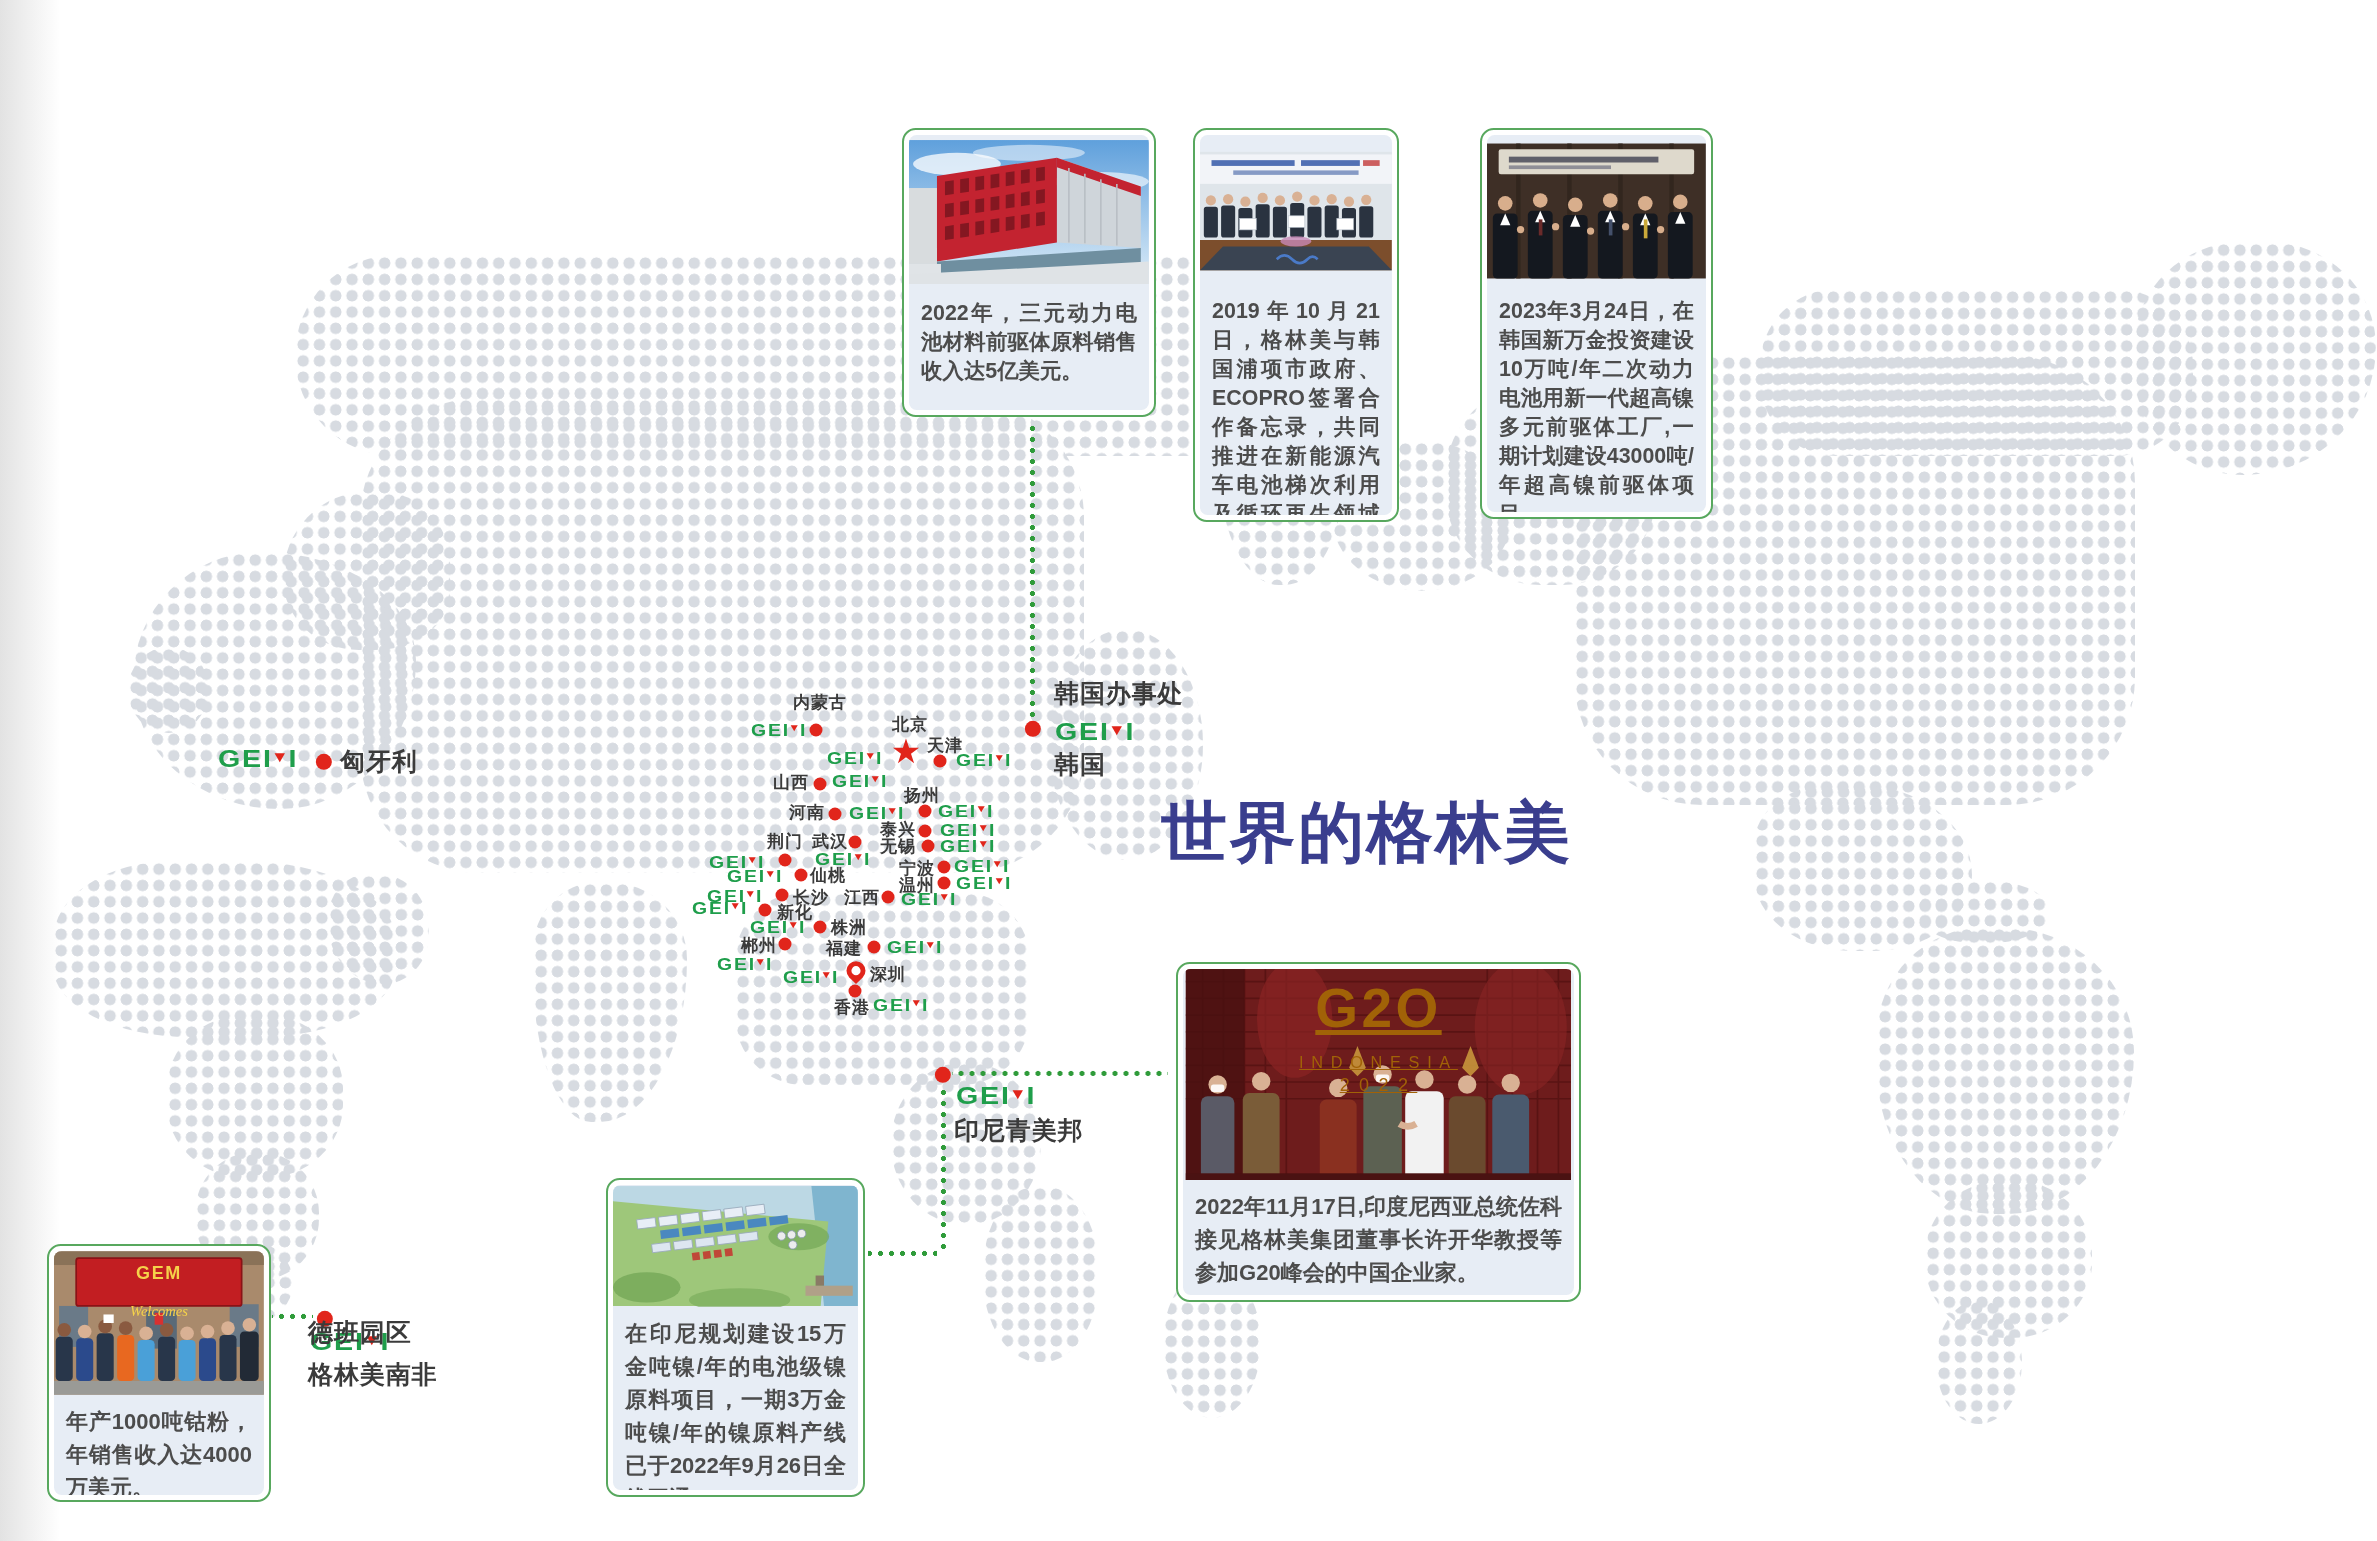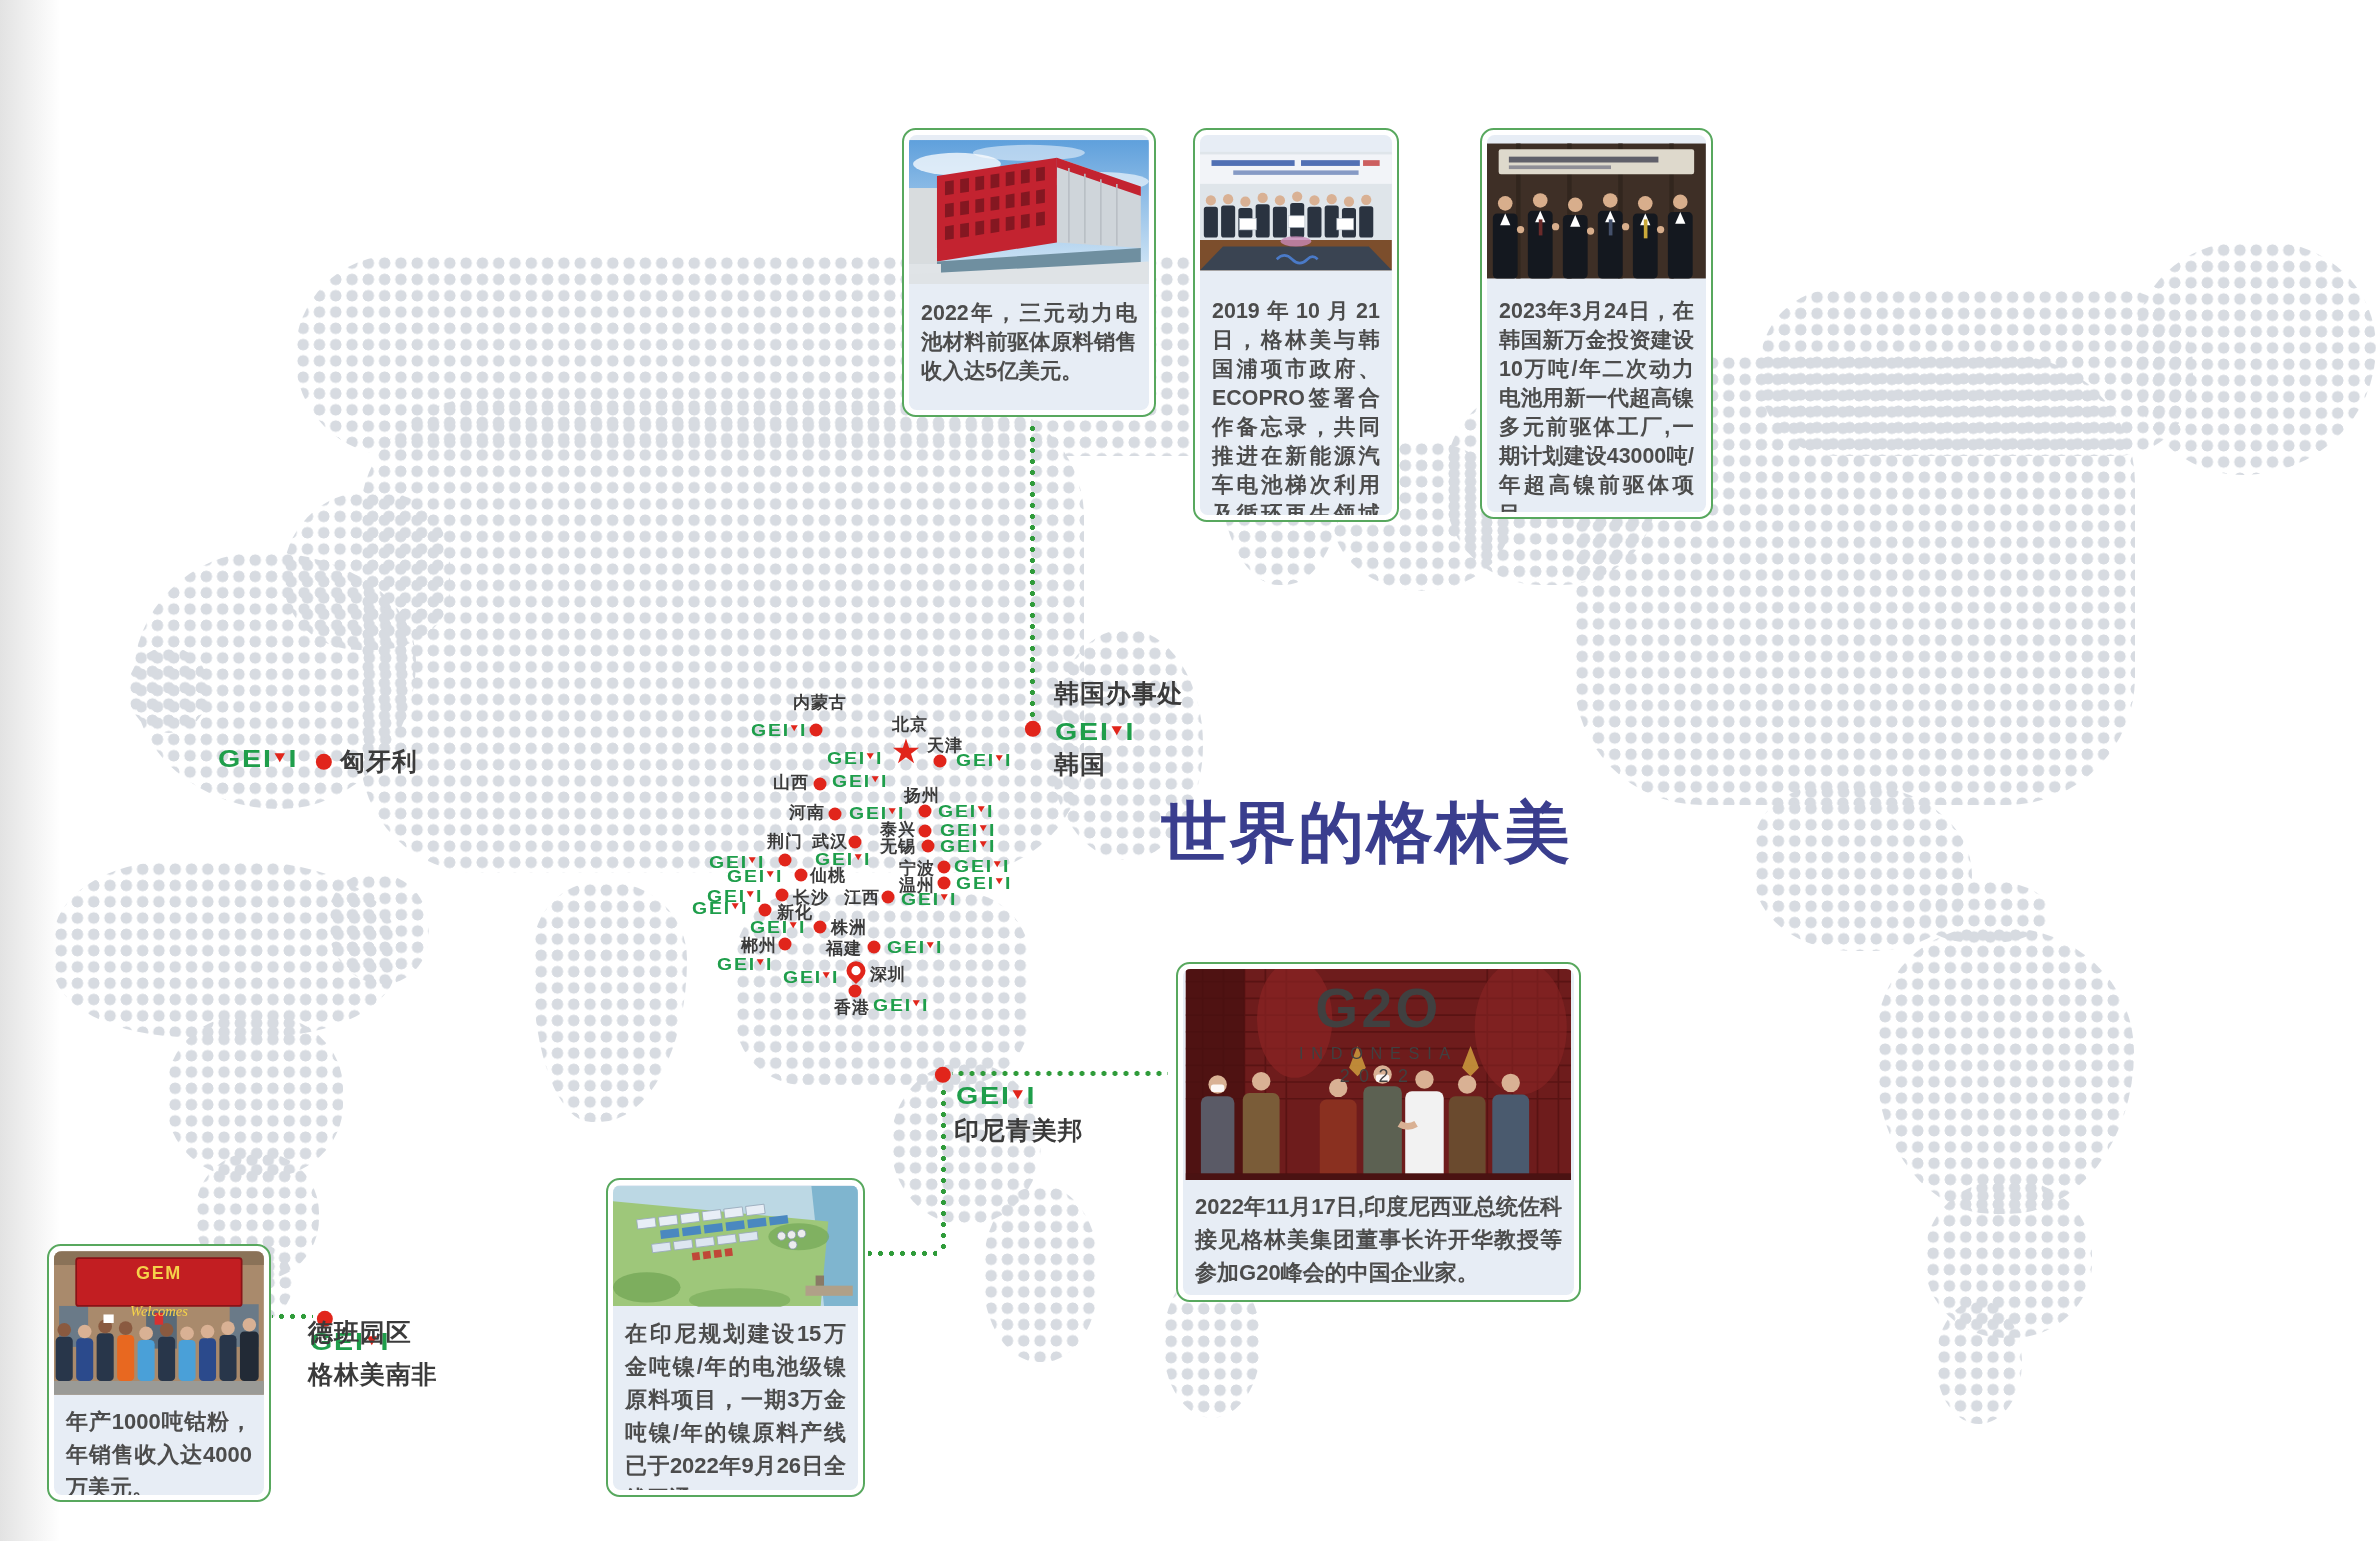--- a/index.html
+++ b/index.html
@@ -36,23 +36,23 @@
       color:#3a3e8e;letter-spacing:2.6px;line-height:1;white-space:nowrap;}
   
   .card{position:absolute;background:#fff;border:2.6px solid #58a85e;border-radius:13.7px;
         padding:5.1px;box-sizing:border-box;display:flex;flex-direction:column;}
   .card .inner{flex:1;display:flex;flex-direction:column;background:#e7edf5;border-radius:7.7px;overflow:hidden;}
   .card .photo{width:100%;display:block;flex:0 0 auto;}
   .card .caption{flex:1;padding:10.3px 12px;font-weight:700;color:#4c4c4c;text-align:justify;}
   .cap-sm{font-size:21.4px;line-height:29px;}
   .cap-md{font-size:22px;line-height:33px;border-radius:26px;}
   .g20wrap{position:relative;}
-  .g20text{position:absolute;left:0;top:12px;width:100%;text-align:center;color:#404040;pointer-events:none;}
+  .g20text{position:absolute;left:0;top:12px;width:100%;text-align:center;color:#a16207;pointer-events:none;text-decoration:underline;}
   .g20text .l1{display:block;font-size:55px;font-weight:700;letter-spacing:3.4px;line-height:1;}
-  .g20text .l2{display:block;font-size:16.3px;font-weight:400;letter-spacing:7.7px;margin-top:8px;}
+  .g20text .l2{display:block;font-size:16.3px;font-weight:400;letter-spacing:7.7px;margin-top:17px;}
   .g20text .l3{display:block;font-size:18px;font-weight:400;letter-spacing:9.4px;margin-top:3.4px;}
   .sa-banner-text{position:absolute;left:0;top:0;width:100%;text-align:center;color:#f5d24a;pointer-events:none;}
   .sa-banner-text .b1{display:block;font-size:18px;font-weight:800;margin-top:12px;letter-spacing:1.7px;}
   .sa-banner-text .b2{display:block;font-family:"Liberation Serif","DejaVu Serif",serif;
       font-style:italic;font-size:14.6px;margin-top:19px;}
 </style>
 </head>
 <body>
 
 <div id="stage">

